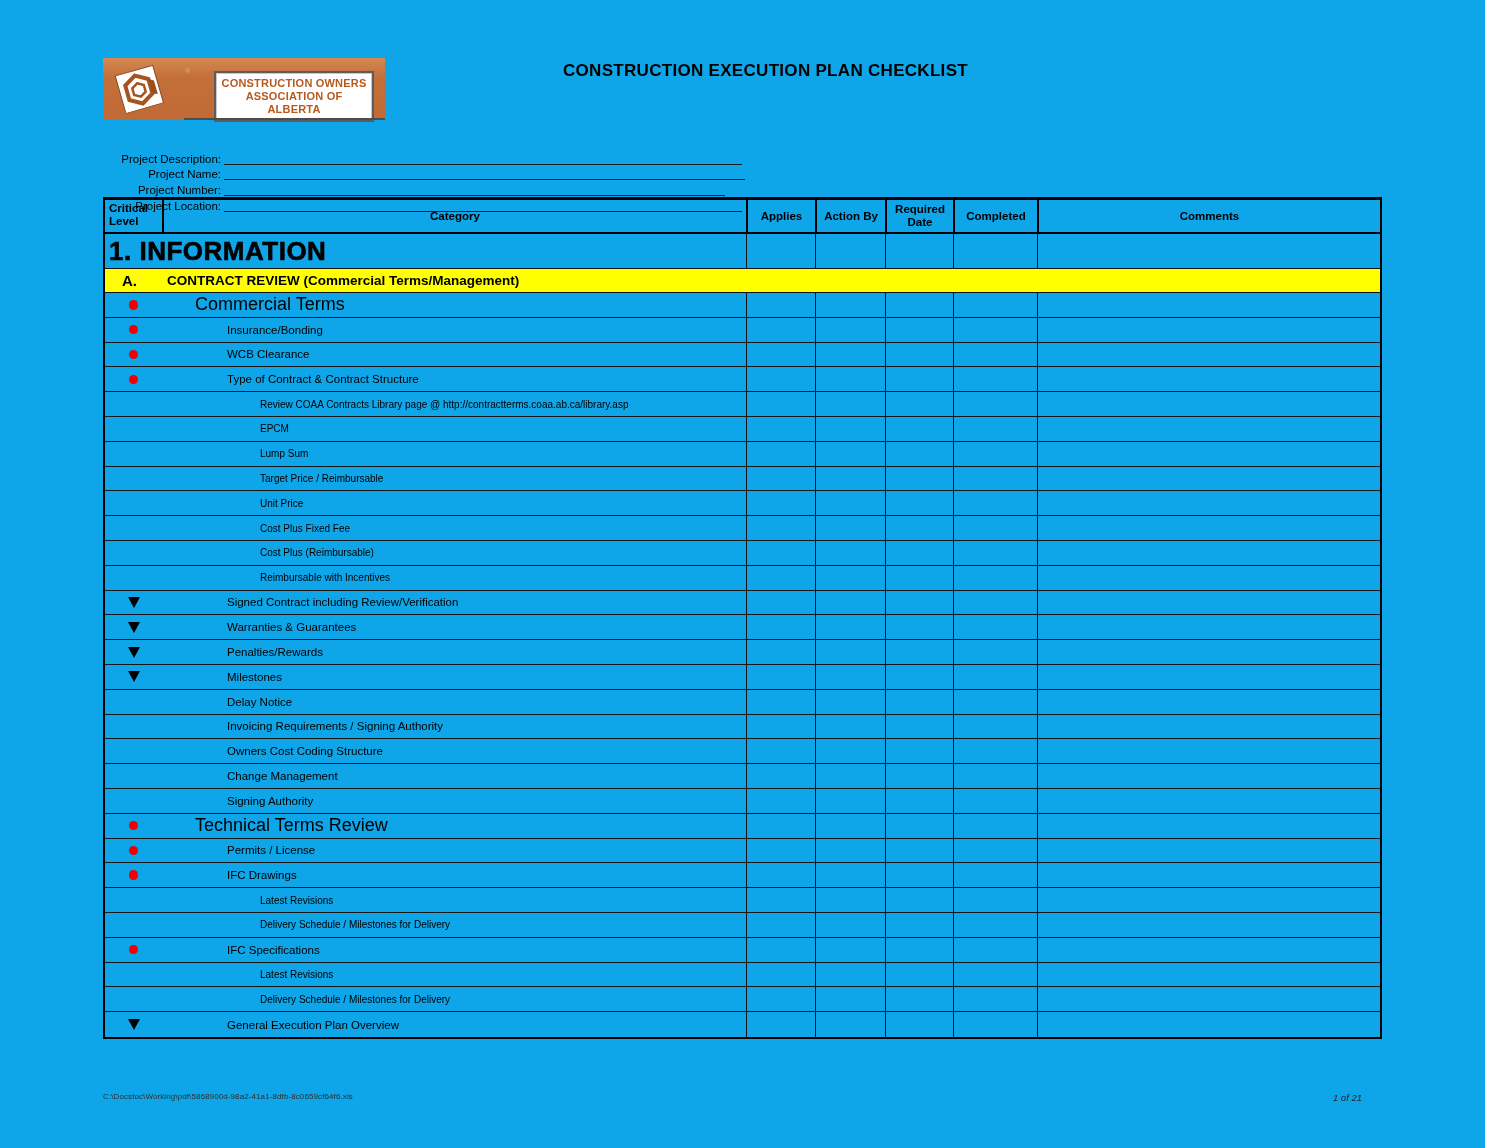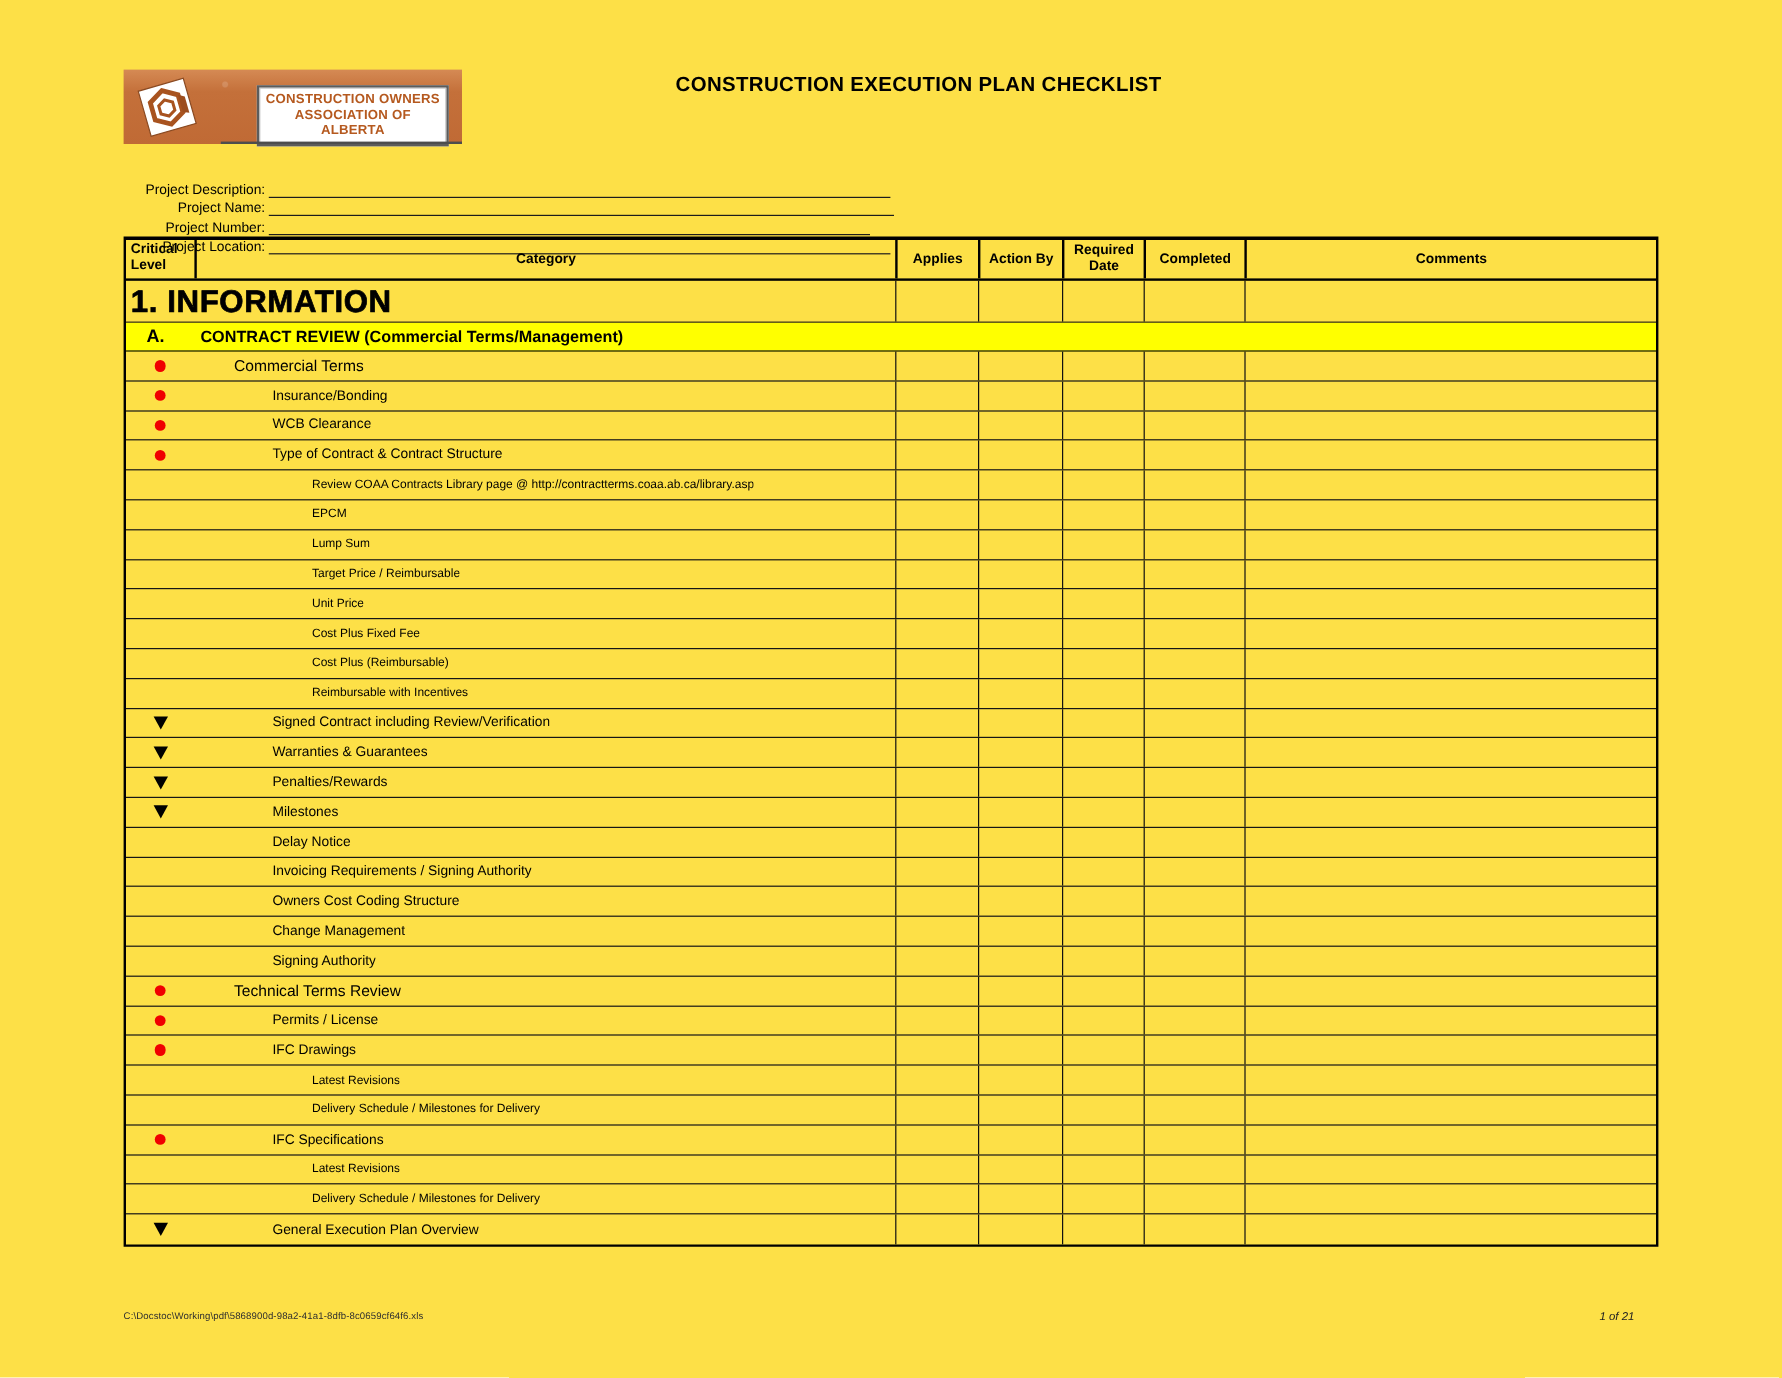--- a/index.html
+++ b/index.html
@@ -1,17 +1,17 @@
 <!DOCTYPE html>
 <html style="--dot-color: #f00000; --hl: #ffff00;"><head>
 <meta charset="utf-8">
 <style>
   html,body{margin:0;padding:0;background:#ffffff;}
   body{font-family:"Liberation Sans",sans-serif;color:#000;}
-  #page{position:relative;width:1485px;height:1148px;background:#fde047;overflow:hidden;}
+  #page{position:relative;width:1485px;height:1148px;background:#0ea5e9;overflow:hidden;}
 
   
   #banner{position:absolute;left:103px;top:58px;width:282px;height:62px;
     background:
       radial-gradient(circle at 18% 70%, rgba(255,255,255,.22) 0 3px, rgba(255,255,255,0) 4px),
       radial-gradient(circle at 42% 30%, rgba(120,60,20,.25) 0 3px, rgba(0,0,0,0) 4px),
       radial-gradient(circle at 60% 75%, rgba(255,255,255,.18) 0 3px, rgba(255,255,255,0) 4px),
       radial-gradient(circle at 80% 40%, rgba(120,60,20,.22) 0 2px, rgba(0,0,0,0) 3px),
       radial-gradient(circle at 30% 20%, rgba(255,255,255,.15) 0 2px, rgba(255,255,255,0) 3px),
       linear-gradient(180deg,#d58a54 0%, #c4703a 30%, #c06a35 100%);
@@ -68,21 +68,21 @@
   #subsection-row .letter{padding-left:17px;width:45px;flex:0 0 45px;font-weight:bold;font-size:15px;box-sizing:content-box;}
   #subsection-row .subtitle{font-weight:bold;font-size:13.5px;}
 
   
   .trow.data{height:24.8px;border-bottom:1.5px solid #161616;}
   .trow.data:last-child{border-bottom:none;}
   .marker.dot{width:9.5px;height:9.5px;border-radius:50%;background:var(--dot-color,#f00000);}
   .marker.tri{width:0;height:0;border-left:6.5px solid transparent;border-right:6.5px solid transparent;
     border-top:11px solid #000;}
   .cat{white-space:nowrap;overflow:hidden;}
-  .cat.ind1{padding-left:33px;font-size:13px;}
+  .cat.ind1{padding-left:33px;font-size:18px;}
   .cat.ind2{padding-left:65px;font-size:11.5px;}
   .cat.ind3{padding-left:98px;font-size:10px;}
 
   
   #footer-path{position:absolute;left:103px;top:1092px;font-size:8px;color:#2e2e2e;letter-spacing:0.1px;}
   #page-num{position:absolute;right:123px;top:1092px;font-size:9.5px;color:#222;font-style:italic;}
 </style>
 </head>
 <body>
 

